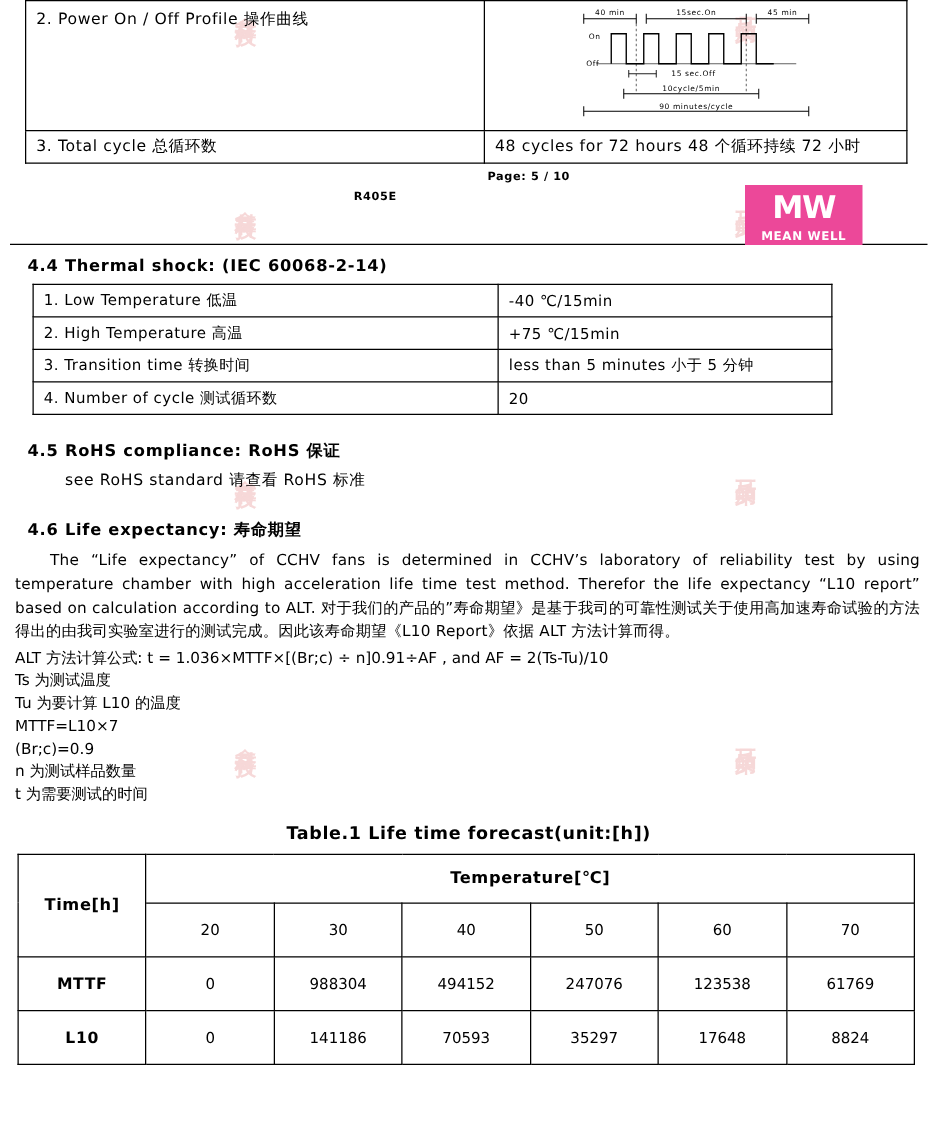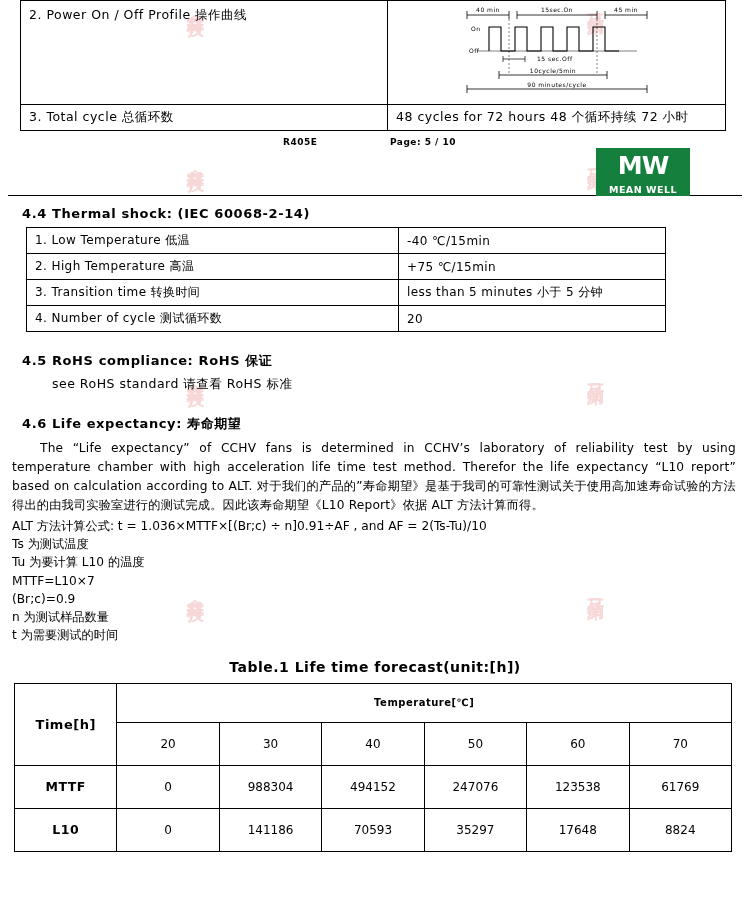--- a/index.html
+++ b/index.html
@@ -79,42 +79,42 @@
 
   
   .pagemark {
     position: relative;
     height: 44px;
     margin-top: 6px;
   }
   .pagemark .rcode {
     position: absolute;
     left: 283px;
-    top: 0;
+    top: 16px;
     font-size: 9px;
     font-weight: bold;
     letter-spacing: 0.5px;
   }
   .pagemark .pageno {
     position: absolute;
     left: 390px;
     top: 0;
     font-size: 9px;
     font-weight: bold;
     letter-spacing: 0.5px;
   }
 
   
   .mw-logo {
     position: absolute;
     left: 596px;
     top: 148px;
     width: 94px;
     height: 48px;
-    background: #15803d;
+    background: #ec4899;
     color: #ffffff;
     z-index: 3;
     box-sizing: border-box;
   }
   .mw-logo .mw-top {
     height: 30px;
     display: flex;
     align-items: center;
     justify-content: center;
     font-weight: bold;
@@ -200,21 +200,21 @@
     table-layout: fixed;
   }
   .life-table td, .life-table th {
     border: 1px solid #000;
     text-align: center;
     font-size: 12px;
     padding: 6px 2px;
   }
   .life-table .hdr-temp {
     font-weight: bold;
-    font-size: 10px;
+    font-size: 13px;
     letter-spacing: 0.5px;
     height: 26px;
   }
   .life-table .hdr-time {
     font-weight: bold;
     font-size: 13px;
     letter-spacing: 0.5px;
   }
   .life-table .rowlabel {
     font-weight: bold;

